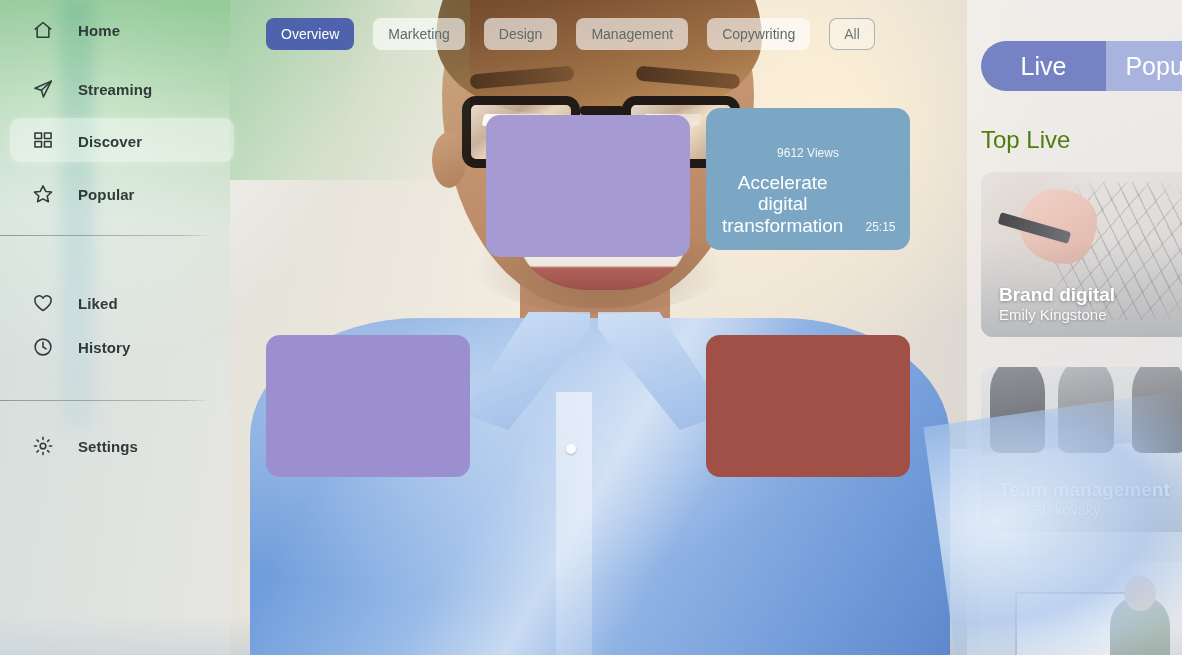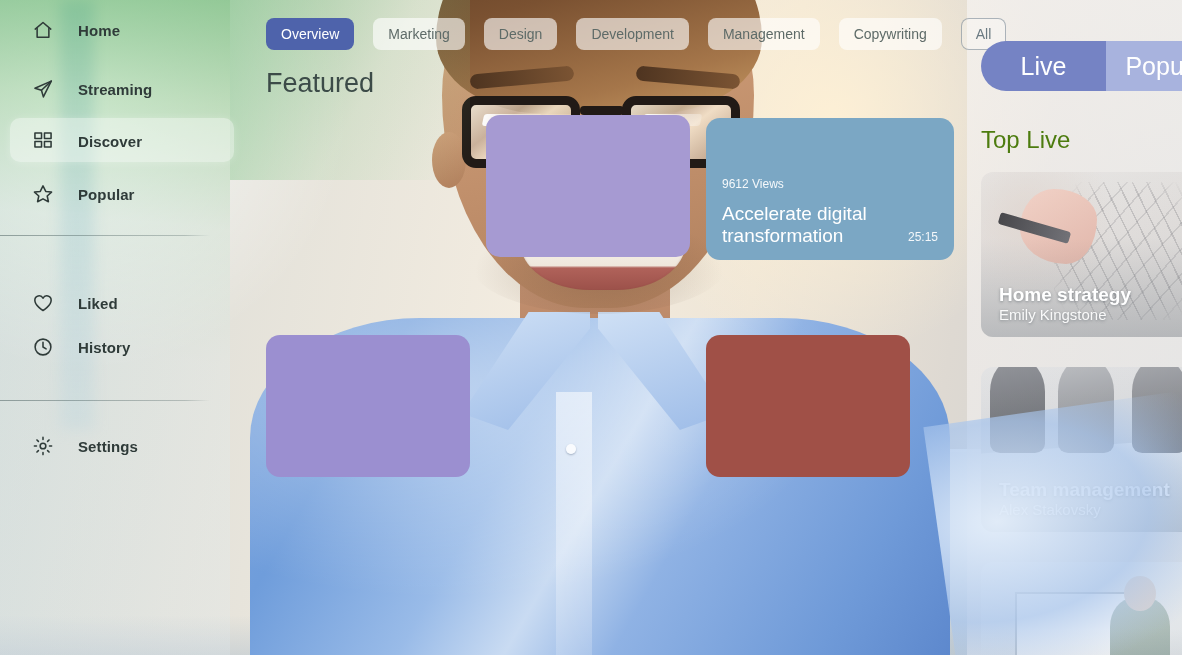--- a/index.html
+++ b/index.html
@@ -450,32 +450,30 @@
       </div>
     </div>
   </nav>
 
   <section class="main">
 
     <div class="tabs">
       <div class="tab active">Overview</div>
       <div class="tab">Marketing</div>
       <div class="tab">Design</div>
-      <div class="tab">Development</div>
       <div class="tab">Management</div>
       <div class="tab">Copywriting</div>
       <div class="tab outline">All</div>
     </div>
 
-    <h2 class="section-title">Featured</h2>
 
 
     <div class="card" style="left:256px; top:115px; width:204px; height:142px; background:#a69ad2;"></div>
 
-    <div class="card" style="left:476px; top:118px; width:248px; height:142px; background:#7ba7c4;">
+    <div class="card" style="left:476px; top:108px; width:204px; height:142px; background:#7ba7c4;text-align:center;">
       <div class="views">9612 Views</div>
       <div class="crow">
         <div class="ctitle">
           <span>Accelerate digital</span><br><span>transformation</span>
         </div>
         <div class="cdur">25:15</div>
       </div>
     </div>
 
     <div class="card" style="left:36px; top:335px; width:204px; height:142px; background:#9b8fd0;"></div>
@@ -492,21 +490,21 @@
     <h2 class="right-title">Top Live</h2>
 
     <div class="rcard" style="top:172px; height:165px;">
       <div class="ph-doodle">
         <div class="dood"></div>
           <div class="hand"></div>
           <div class="pen"></div>
       </div>
       <div class="shade"></div>
       <div class="meta">
-        <div class="rtitle">Home strategy</div>
+        <div class="rtitle">Brand digital</div>
         <div class="rauth">Emily Kingstone</div>
       </div>
     </div>
 
     <div class="rcard" style="top:367px; height:165px;">
       <div class="ph-team">
         <div class="tbl"></div>
           <div class="p"></div>
           <div class="p"></div>
           <div class="p"></div>

